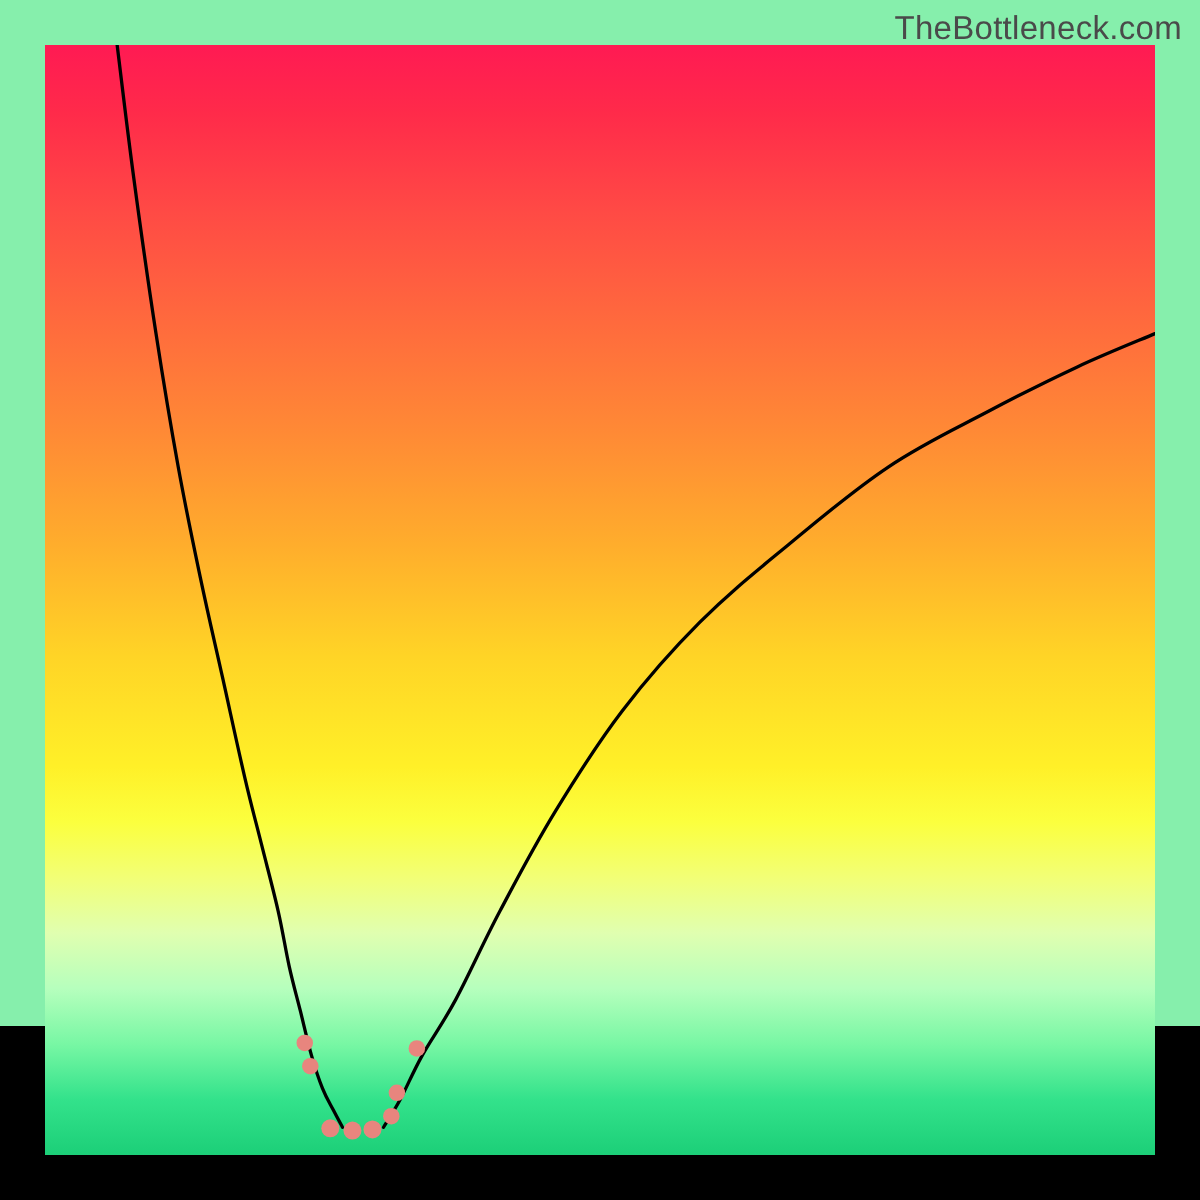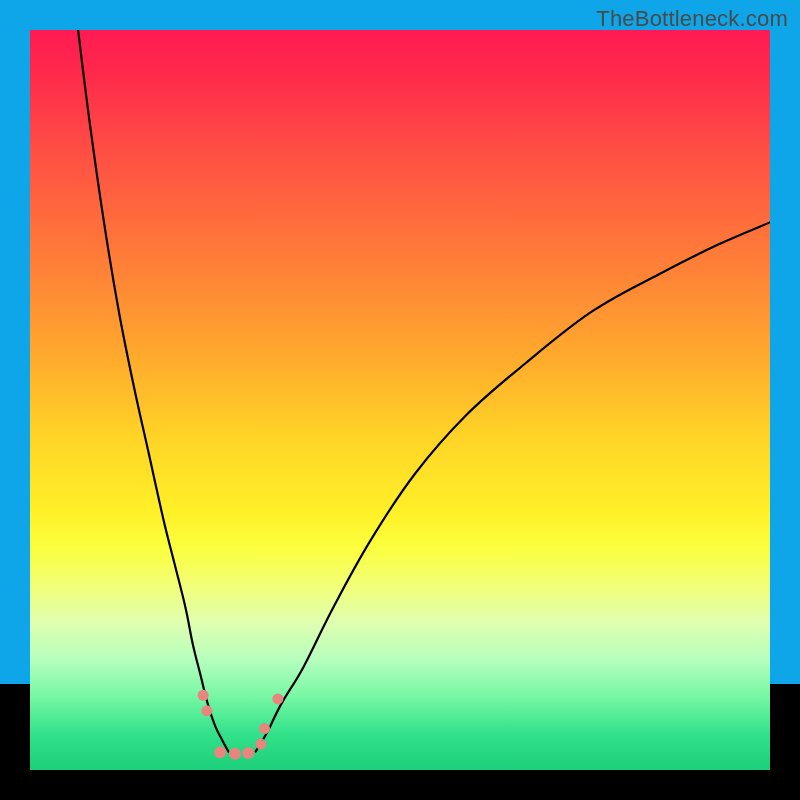--- a/index.html
+++ b/index.html
@@ -1,21 +1,21 @@
 <!DOCTYPE html>
 <html><head>
 <meta charset="utf-8">
 <style>
   * { margin: 0; padding: 0; box-sizing: border-box; }
   html, body { width: 800px; height: 800px; overflow: hidden; background: #000; }
   .frame {
     position: relative;
     width: 800px;
     height: 684px;
-    background: #0ea5e9;
+    background: #86efac;
   }
   .watermark {
     position: absolute;
     top: 6px;
     right: 12px;
     font-family: Arial, Helvetica, sans-serif;
     font-size: 22px;
     font-weight: 500;
     color: #4a4a4a;
     letter-spacing: 0.2px;

